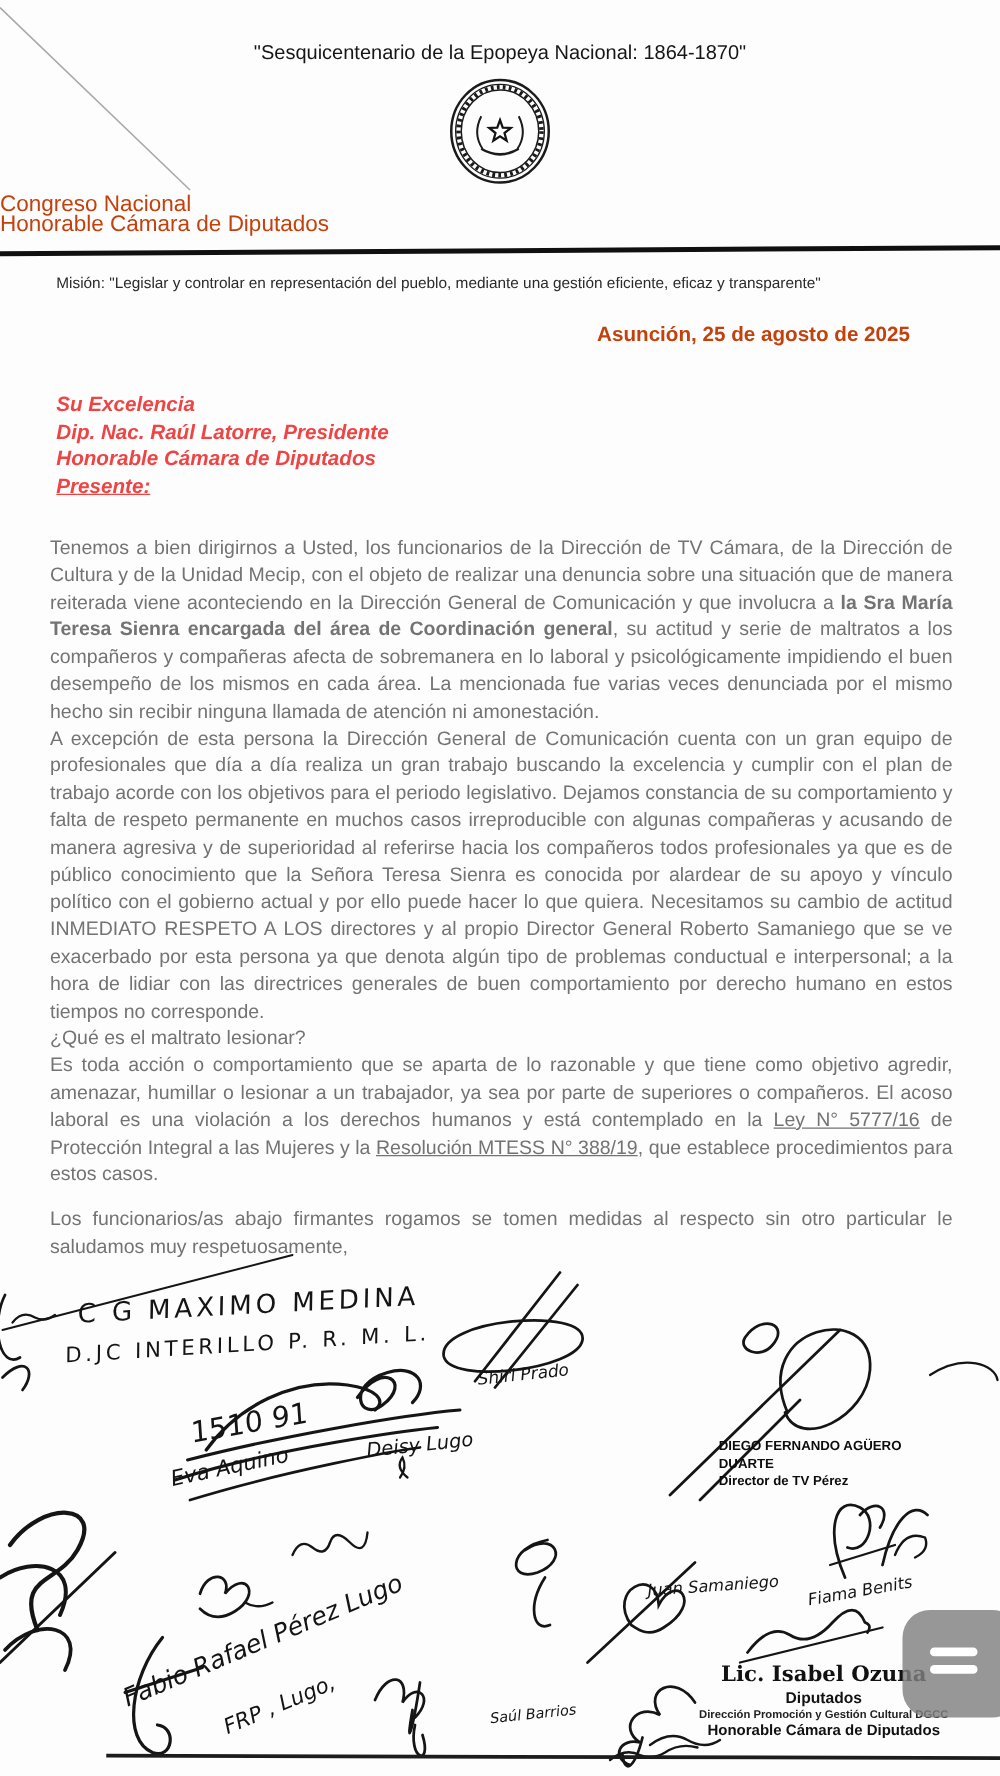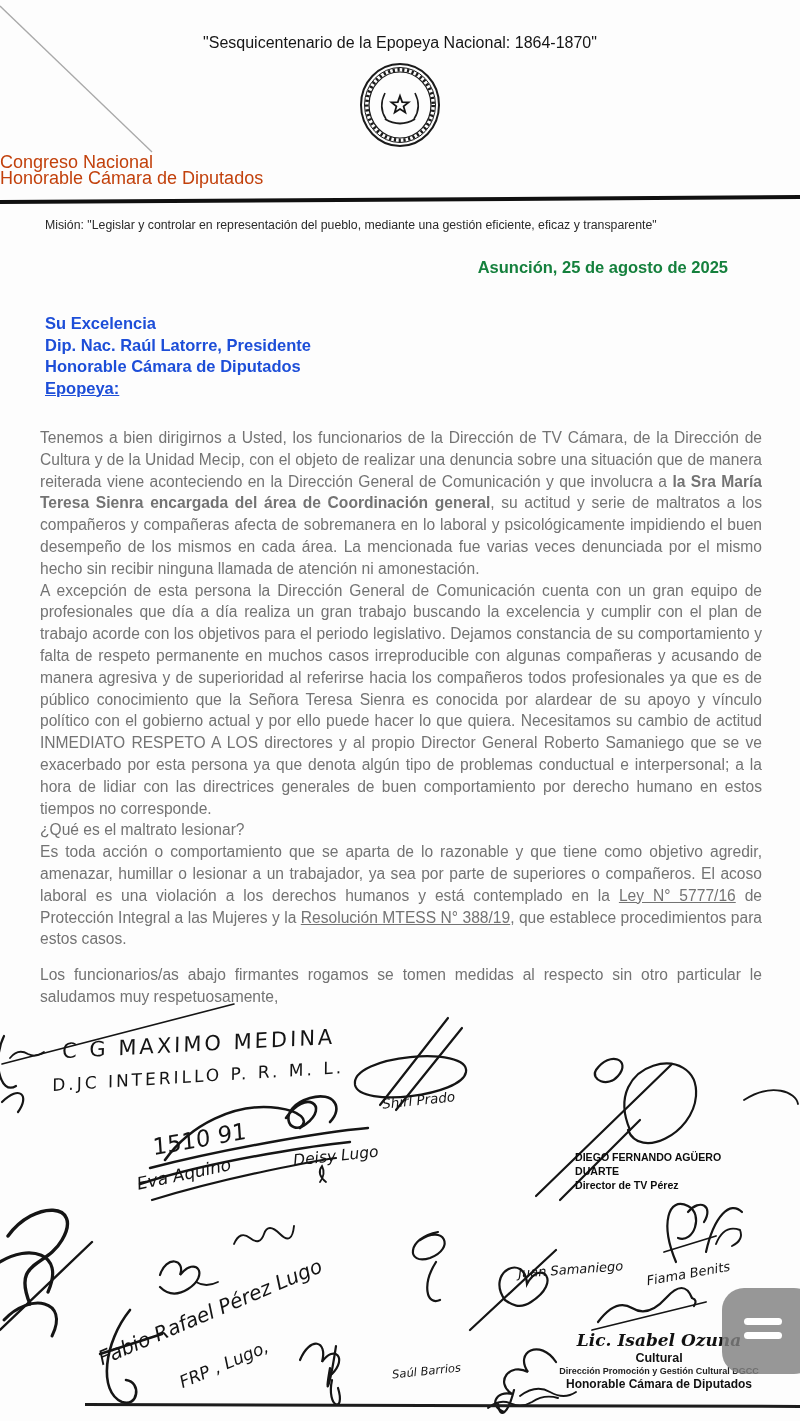--- a/index.html
+++ b/index.html
@@ -5,40 +5,40 @@
   html,body{margin:0;padding:0;background:#ffffff;}
   .page{position:relative;width:800px;height:1421px;margin:0 auto;background:#fdfdfd;
         font-family:"Liberation Sans",sans-serif;color:#1a1a1a;overflow:hidden;}
   
   .motto{margin-top:34px;text-align:center;font-size:16px;color:#161616;}
   .seal-wrap{width:84px;margin:10px auto 2px;}
   .org{ text-align:left;font-size:18px;line-height:16px;color:#c2410c;}
   .rule-top{position:relative;margin-top:14px;height:4px;background:#101010;
             transform:rotate(-0.35deg);transform-origin:left center;}
   .mision{margin:14px 40px 0 45px;font-size:12.3px;color:#2a2a2a;}
-  .date{margin-top:26px;padding-right:72px;text-align:right;font-weight:bold;font-size:16.5px;color:#15803d;}
+  .date{margin-top:26px;padding-right:72px;text-align:right;font-weight:bold;font-size:16.5px;color:#c2410c;}
   
-  .addr{margin:36px 0 0 45px;font-weight:bold;font-size:16.5px;line-height:21.5px;color:#1d4ed8;}
+  .addr{margin:36px 0 0 45px;font-weight:bold;font-style:italic;font-size:16.5px;line-height:21.5px;color:#ef4444;}
   .addr .u{text-decoration:underline;}
   
   .body{margin:28px 38px 0 40px;font-size:15.6px;line-height:21.8px;text-align:justify;color:#737373;}
   .body p{margin:0;}
   .body p.gap{margin-top:14px;}
   .body b{font-weight:bold;}
   .body u{text-decoration:underline;}
   
   .sig-layer{position:absolute;left:0;top:1000px;width:800px;height:421px;}
   .ink{position:absolute;left:0;top:0;}
   .hand{position:absolute;color:#141414;white-space:nowrap;font-family:"DejaVu Sans",sans-serif;}
   .hw-caps{letter-spacing:3px;}
   .hw-cursive{font-style:italic;}
   .printed-director{position:absolute;left:575px;top:150px;width:192px;text-align:left;
                     font-weight:bold;font-size:10.6px;line-height:14px;color:#0c0c0c;}
   .stamp{position:absolute;left:528px;top:330px;width:262px;text-align:center;color:#111;}
-  .stamp .s-name{font-family:"DejaVu Serif",serif;font-style:italic;font-weight:bold;font-size:17px;}
+  .stamp .s-name{font-family:"DejaVu Serif",serif;font-weight:bold;font-size:17px;}
   .stamp .s-title{font-weight:bold;font-size:12.5px;margin-top:1px;}
   .stamp .s-office{font-weight:bold;font-size:9px;margin-top:1px;color:#222;}
   .stamp .s-org{font-weight:bold;font-size:12px;margin-top:1px;}
   .rule-bottom{position:absolute;left:85px;right:0;top:1404px;height:3px;background:#1c1c1c;
                transform:rotate(0.15deg);}
   .scan-line{position:absolute;left:0;top:0;}
   
   .float-handle{position:absolute;right:-16px;top:1288px;width:94px;height:86px;
                 background:rgba(128,128,128,0.82);border-radius:22px;z-index:50;}
   .float-handle .bar{position:absolute;left:22px;width:38px;height:7px;border-radius:3.5px;background:#ffffff;}
@@ -75,21 +75,21 @@
   <div class="rule-top"></div>
 
   <div class="mision">Misión: "Legislar y controlar en representación del pueblo, mediante una gestión eficiente, eficaz y transparente"</div>
 
   <div class="date">Asunción, 25 de agosto de 2025</div>
 
   <div class="addr">
     <div>Su Excelencia</div>
     <div>Dip. Nac. Raúl Latorre, Presidente</div>
     <div>Honorable Cámara de Diputados</div>
-    <div><span class="u">Epopeya:</span></div>
+    <div><span class="u">Presente:</span></div>
   </div>
 
   <div class="body">
     <p><span>Tenemos a bien dirigirnos a Usted, los funcionarios de la Dirección de TV Cámara, de la Dirección de Cultura y de la Unidad Mecip, con el objeto de realizar una denuncia sobre una situación que de manera reiterada viene aconteciendo en la Dirección General de Comunicación y que involucra a </span><b>la Sra María Teresa Sienra encargada del área de Coordinación general</b><span>, su actitud y serie de maltratos a los compañeros y compañeras afecta de sobremanera en lo laboral y psicológicamente impidiendo el buen desempeño de los mismos en cada área. La mencionada fue varias veces denunciada por el mismo hecho sin recibir ninguna llamada de atención ni amonestación.</span></p>
     <p>A excepción de esta persona la Dirección General de Comunicación cuenta con un gran equipo de profesionales que día a día realiza un gran trabajo buscando la excelencia y cumplir con el plan de trabajo acorde con los objetivos para el periodo legislativo. Dejamos constancia de su comportamiento y falta de respeto permanente en muchos casos irreproducible con algunas compañeras y acusando de manera agresiva y de superioridad al referirse hacia los compañeros todos profesionales ya que es de público conocimiento que la Señora Teresa Sienra es conocida por alardear de su apoyo y vínculo político con el gobierno actual y por ello puede hacer lo que quiera. Necesitamos su cambio de actitud INMEDIATO RESPETO A LOS directores y al propio Director General Roberto Samaniego que se ve exacerbado por esta persona ya que denota algún tipo de problemas conductual e interpersonal; a la hora de lidiar con las directrices generales de buen comportamiento por derecho humano en estos tiempos no corresponde.</p>
     <p>¿Qué es el maltrato lesionar?</p>
     <p><span>Es toda acción o comportamiento que se aparta de lo razonable y que tiene como objetivo agredir, amenazar, humillar o lesionar a un trabajador, ya sea por parte de superiores o compañeros. El acoso laboral es una violación a los derechos humanos y está contemplado en la </span><u>Ley N° 5777/16</u><span> de Protección Integral a las Mujeres y la </span><u>Resolución MTESS N° 388/19</u><span>, que establece procedimientos para estos casos.</span></p>
     <p class="gap">Los funcionarios/as abajo firmantes rogamos se tomen medidas al respecto sin otro particular le saludamos muy respetuosamente,</p>
   </div>
 
@@ -171,21 +171,21 @@
     <div class="hand hw-cursive" style="left:646px;top:266px;font-size:13px;transform:rotate(-10deg);">Fiama Benits</div>
     <div class="hand hw-cursive" style="left:392px;top:364px;font-size:11.5px;transform:rotate(-6deg);">Saúl Barrios</div>
 
     <div class="printed-director">
       <div>DIEGO FERNANDO AGÜERO DUARTE</div>
       <div>Director de TV Pérez</div>
     </div>
 
     <div class="stamp">
       <div class="s-name">Lic. Isabel Ozuna</div>
-      <div class="s-title">Cultural</div>
+      <div class="s-title">Diputados</div>
       <div class="s-office">Dirección Promoción y Gestión Cultural DGCC</div>
       <div class="s-org">Honorable Cámara de Diputados</div>
     </div>
   </div>
 
   <div class="rule-bottom"></div>
 
   <div class="float-handle">
     <div class="bar b1"></div>
     <div class="bar b2"></div>

